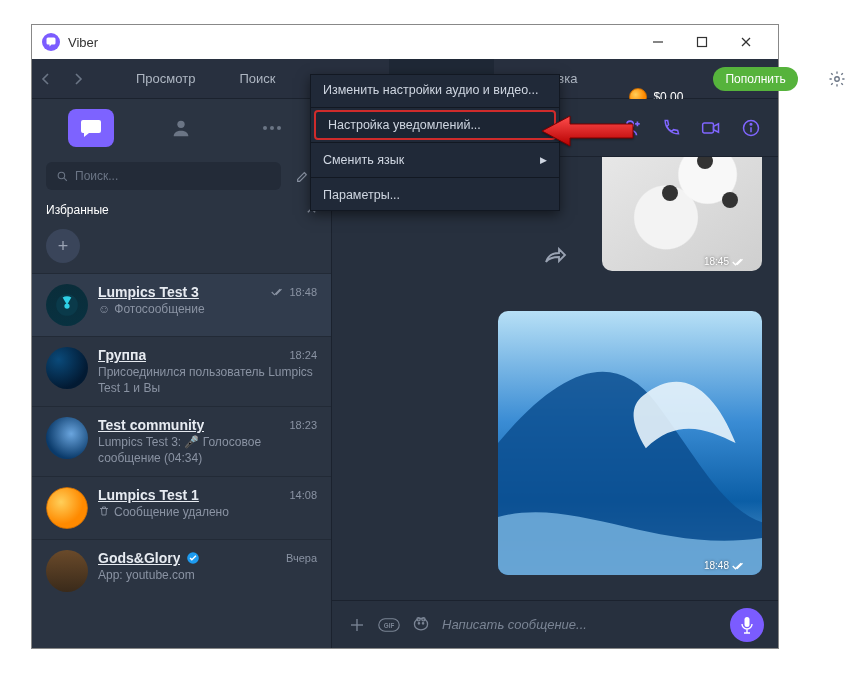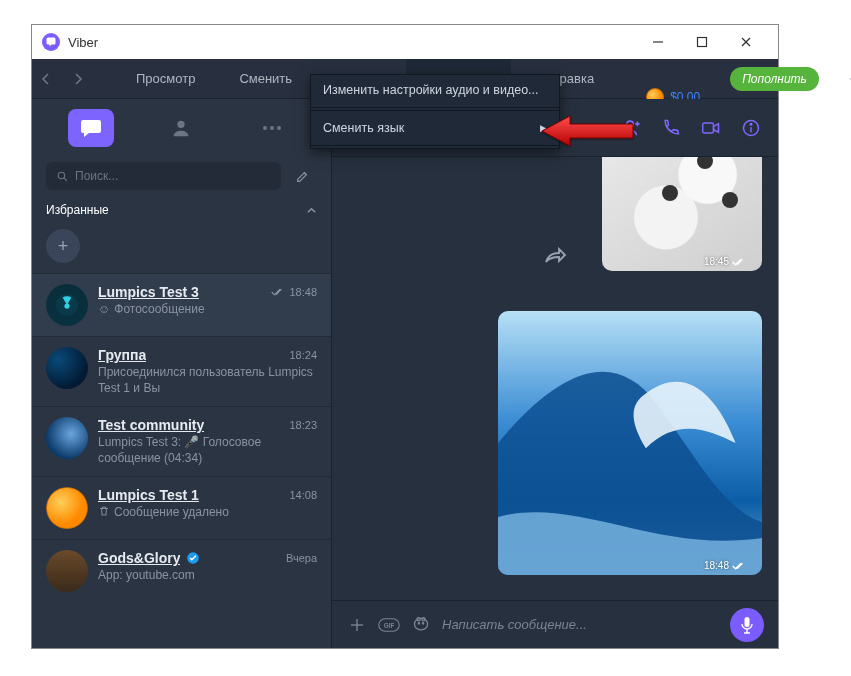--- a/index.html
+++ b/index.html
@@ -12,23 +12,23 @@
   .titlebar .title { color: #333; font-size: 13px; }
   .titlebar .spacer { flex: 1; }
   .winbtn { width: 44px; height: 30px; display: flex; align-items: center; justify-content: center; color: #333; }
   .winbtn svg { width: 12px; height: 12px; }
   
   .menubar { height: 40px; background: #28303f; display: flex; align-items: center; padding: 16px 8px; gap: 20px; border-bottom: 1px solid #1b222e; }
   .navarrow { width: 28px; height: 28px; display: flex; align-items: center; justify-content: center; color: #6b7585; }
   .menubar .menuitem { color: #aeb6c2; font-size: 13px; padding: 0 12px; height: 40px; display: flex; align-items: center; }
   .menubar .menuitem.sel { background: #1f2836; color: #e5e9ef; }
   .menubar .mspacer { flex: 1; }
-  .balance { display: flex; align-items: center; gap: 6px; color: #3b82f6; font-size: 12px; margin-right: 10px; margin-top: 36px; }
+  .balance { display: flex; align-items: center; gap: 6px; color: #ffffff; font-size: 12px; margin-right: 10px; margin-top: 36px; }
   .orange { width: 18px; height: 18px; border-radius: 50%; background: radial-gradient(circle at 35% 35%, #ffcf5a, #ff8a00 60%); border: 1px solid #c96b00; }
-  .topup { background: #56b33c; color: #fff; font-size: 12px; padding: 5px 12px; border-radius: 12px; font-style: italic; }
+  .topup { background: #56b33c; color: #fff; font-size: 12px; padding: 5px 12px; border-radius: 12px; }
   .gear { width: 28px; color: #6b7585; display: flex; align-items: center; justify-content: center; margin-left: 10px; }
   
   .content { flex: 1; display: flex; min-height: 0; }
   .sidebar { width: 300px; background: #2b3442; display: flex; flex-direction: column; border-right: 1px solid #1b222e; }
   .tabrow { height: 58px; display: flex; align-items: center; justify-content: space-around; padding: 0 14px; }
   .tabicon { width: 46px; height: 38px; border-radius: 8px; display: flex; align-items: center; justify-content: center; color: #6b7585; }
   .tabicon.active { background: #7d63ff; color: #fff; }
   .searchrow { height: 38px; display: flex; align-items: center; padding: 0 14px; gap: 8px; }
   .searchbox { flex: 1; background: #232b38; border-radius: 6px; height: 28px; display: flex; align-items: center; padding: 0 10px; color: #6b7585; font-size: 12px; gap: 6px; text-align: right; }
   .compose { width: 28px; height: 28px; display: flex; align-items: center; justify-content: center; color: #8a93a3; }
@@ -115,21 +115,21 @@
           <path d="M8 1L3 6l5 5" fill="none" stroke="currentColor" stroke-width="1.6"></path>
         </svg>
       </div>
     <div class="navarrow">
         <svg width="12" height="12" viewBox="0 0 12 12">
           <path d="M4 1l5 5-5 5" fill="none" stroke="currentColor" stroke-width="1.6"></path>
         </svg>
       </div>
     <div style="width:10px"></div>
     <div class="menuitem">Просмотр</div>
-    <div class="menuitem">Сменить</div>
+    <div class="menuitem">Поиск</div>
     <div class="menuitem">Вызов</div>
     <div class="menuitem sel">Инструменты</div>
     <div class="menuitem">Справка</div>
     <div class="mspacer"></div>
     <div class="balance">
       <div class="orange"></div>
       <span>$0.00</span>
     </div>
     <div class="topup">Пополнить</div>
     <div class="gear">
@@ -364,26 +364,28 @@
             </svg>
         </div>
       </div>
     </div>
   </div>
 </div>
 
 <div class="dropdown">
   <div class="dd-item">Изменить настройки аудио и видео...</div>
   <div class="dd-sep"></div>
+  <div class="dd-item hl">Настройка уведомлений...</div>
   <div class="dd-sep"></div>
   <div class="dd-item">
     <span>Сменить язык</span>
     <span class="dd-arrow">▶</span>
   </div>
   <div class="dd-sep"></div>
+  <div class="dd-item">Параметры...</div>
 </div>
 
 <div class="callout">
   <svg width="95" height="34" viewBox="0 0 95 34">
     <defs>
       <linearGradient id="rg" x1="0" y1="0" x2="0" y2="1">
         <stop offset="0" stop-color="#ff4d4d"></stop>
           <stop offset="1" stop-color="#b50000"></stop>
       </linearGradient>
     </defs>

